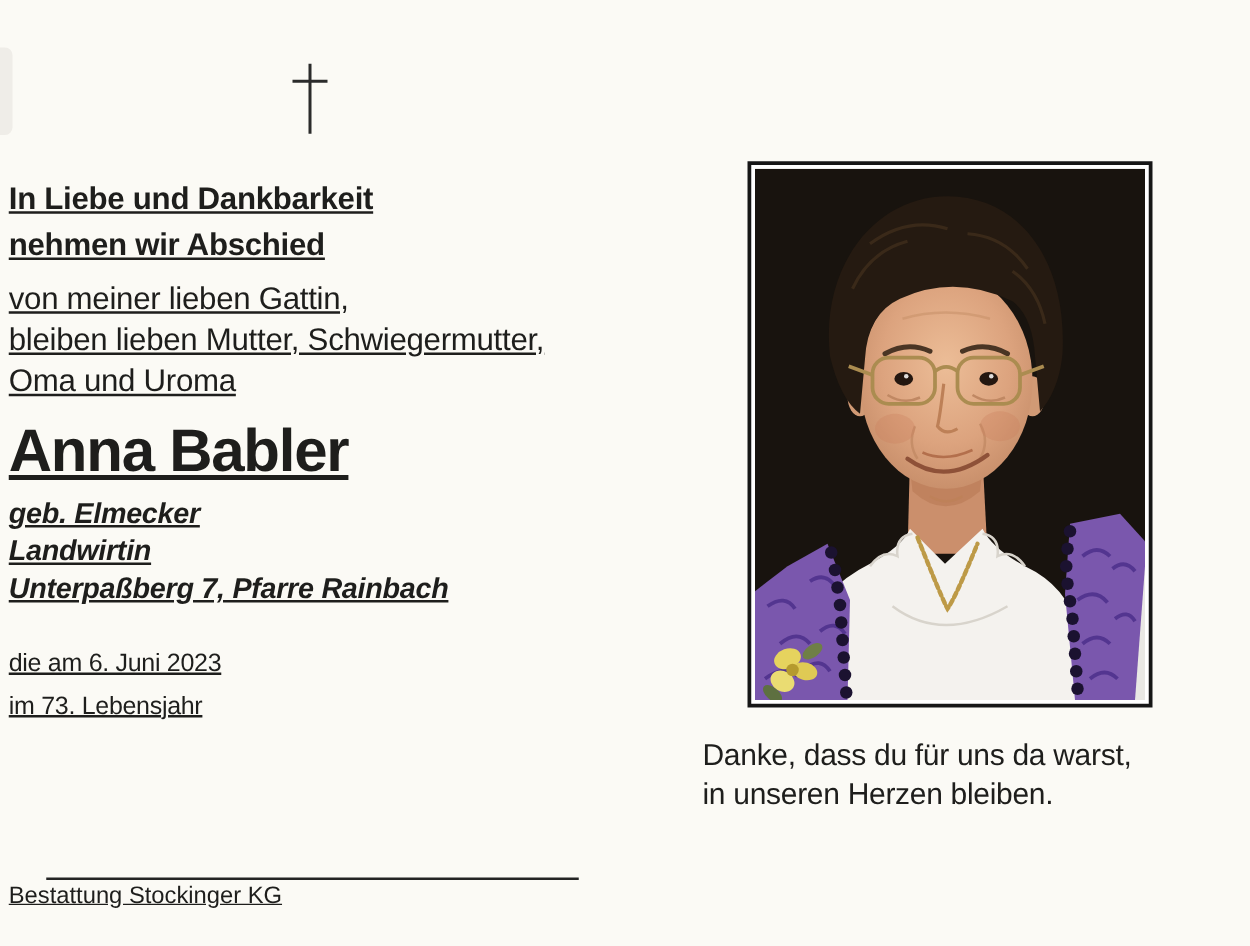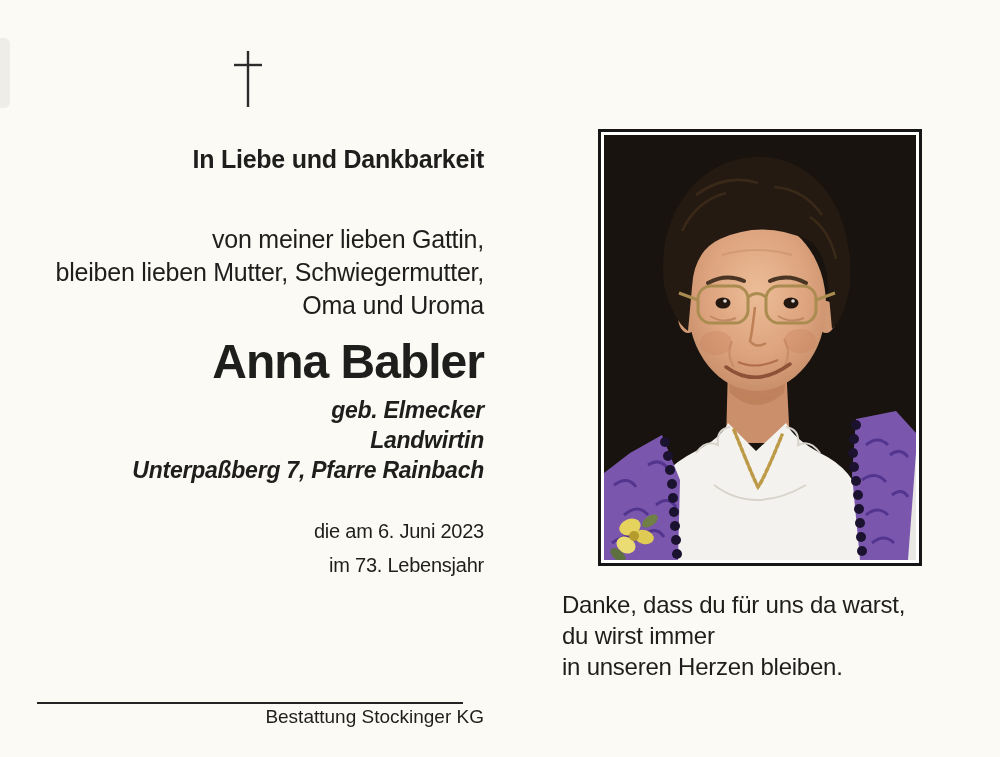--- a/index.html
+++ b/index.html
@@ -4,21 +4,21 @@
 <style>
   html,body{margin:0;padding:0;}
   body{
     width:1000px;height:757px;position:relative;overflow:hidden;
     background:#fbfaf5;
     font-family:"Liberation Sans", sans-serif;
     color:#1e1e1c;
     letter-spacing:-0.015em;
   }
   .abs{position:absolute;}
-  .ccol{left:24px;width:460px;text-align:right;}
+  .ccol{left:7px;width:460px;text-align:left;text-decoration:underline;}
   .bi{font-weight:bold;font-style:italic;}
   .intro{top:141px;font-size:25px;font-weight:bold;line-height:37px;}
   .relations{top:223px;font-size:25px;line-height:33px;}
   .name{top:334px;font-size:48px;font-weight:bold;letter-spacing:-1px;}
   .details{top:395px;font-size:23px;line-height:30px;}
   .passing{top:514px;font-size:20px;line-height:34px;}
   .rule{left:37px;top:702px;width:426px;height:2px;background:#242424;}
   .footer{top:706px;font-size:19px;letter-spacing:0;}
   .cross{left:231px;top:48px;width:34px;height:62px;}
   .photo-frame{
@@ -38,20 +38,21 @@
 
   <div class="abs cross">
     <svg width="34" height="62" viewBox="0 0 34 62">
       <line x1="17" y1="3" x2="17" y2="59" stroke="#2b2b2b" stroke-width="2.4"></line>
       <line x1="3" y1="17" x2="31" y2="17" stroke="#2b2b2b" stroke-width="2.4"></line>
     </svg>
   </div>
 
   <div class="abs ccol intro">
     <div>In Liebe und Dankbarkeit</div>
+    <div>nehmen wir Abschied</div>
   </div>
 
   <div class="abs ccol relations">
     <div>von meiner lieben Gattin,</div>
     <div>bleiben lieben Mutter, Schwiegermutter,</div>
     <div>Oma und Uroma</div>
   </div>
 
   <div class="abs ccol name">Anna Babler</div>
 
@@ -158,17 +159,16 @@
         <ellipse cx="26" cy="392" rx="11" ry="8" fill="#e6d35e" transform="rotate(-20 26 392)"></ellipse>
         <ellipse cx="40" cy="402" rx="10" ry="7" fill="#dfca54" transform="rotate(15 40 402)"></ellipse>
         <ellipse cx="22" cy="410" rx="10" ry="8" fill="#eadc72" transform="rotate(30 22 410)"></ellipse>
         <circle cx="30" cy="401" r="5" fill="#b59a2e"></circle>
       </g>
     </svg>
   </div>
 
   <div class="abs farewell">
     <div>Danke, dass du für uns da warst,</div>
-    <div>du wirst immer</div>
     <div>in unseren Herzen bleiben.</div>
   </div>
 
 </div>
 
 </body></html>

